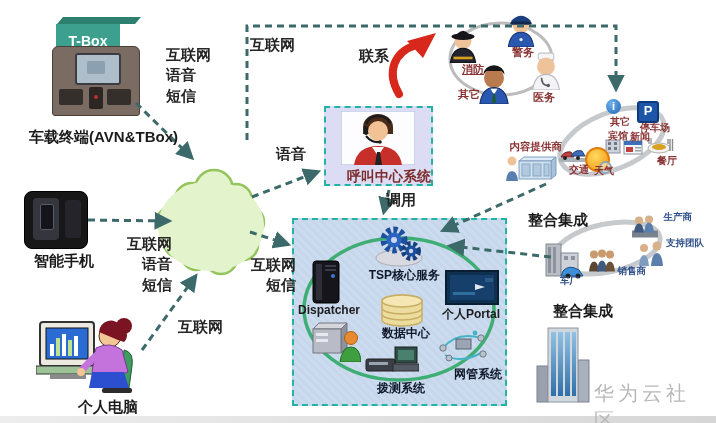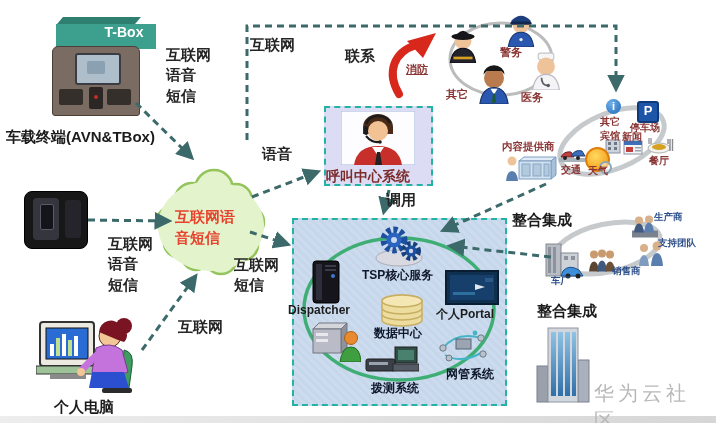--- a/index.html
+++ b/index.html
@@ -1,35 +1,35 @@
 <!DOCTYPE html>
 <html><head>
 <meta charset="utf-8">
 <style>
   html,body{margin:0;padding:0;background:#fff;}
   #stage{position:relative;width:716px;height:423px;background:#ffffff;overflow:hidden;
          font-family:"Liberation Sans","DejaVu Sans",sans-serif;}
   .abs{position:absolute;}
-  .lbl{position:absolute;color:#1b1b1b;font-weight:700;text-align:left;line-height:1.35;}
+  .lbl{position:absolute;color:#1b1b1b;font-weight:700;text-align:right;line-height:1.35;}
   .edge{font-size:15px;font-weight:600;color:#252525;}
   .cap{font-size:15px;}
   .pre{white-space:pre-line;}
   .tspl{font-size:12px;color:#0f172a;}
   .blk{color:#1c1c1c;}
   .sm-red{font-size:10px;color:#8b3434;}
   .sm-blue{font-size:9.5px;color:#2d4f8a;}
   .ring-lbl{font-size:11px;color:#8b3434;}
   .z0{z-index:0}.z1{z-index:1}.z2{z-index:2}.z3{z-index:3}.z4{z-index:4}.z5{z-index:5}
   .ccbox{position:absolute;left:324px;top:106px;width:109px;height:80px;box-sizing:border-box;
          border:2px dashed #23b3a5;background:#dcdcf4;}
   .tspbox{position:absolute;left:292px;top:218px;width:215px;height:188px;box-sizing:border-box;
           border:2px dashed #23b3a5;
           background:repeating-linear-gradient(45deg,#ccdcee 0 3px,#c6d7ec 3px 6px);}
   .t3d{position:absolute;left:56px;top:24px;width:64px;height:25px;background:#3da08e;
-       display:flex;align-items:flex-start;justify-content:center;color:#fff;font-weight:700;font-size:14px;padding-left:36px;}
+       display:flex;align-items:flex-end;justify-content:center;color:#fff;font-weight:700;font-size:14px;}
   .t3d::before{content:"";position:absolute;left:4px;top:-7px;width:78px;height:7px;
        background:#2f7f70;transform:skewX(-40deg);}
   .dash-ic{position:absolute;left:52px;top:46px;width:86px;height:68px;background:#7a6c62;
        border-radius:6px 6px 3px 3px;border:1px solid #4a4038;}
   .dash-ic .scr{position:absolute;left:22px;top:6px;width:42px;height:28px;background:#aebecb;
        border:2px solid #3c3c44;border-radius:3px;}
   .dash-ic .scr::after{content:"";position:absolute;left:10px;top:6px;width:18px;height:13px;
        background:#8ba0b0;border-radius:2px;}
   .dash-ic .vent{position:absolute;top:42px;width:24px;height:16px;background:#352f2b;border-radius:2px;}
   .dash-ic .cons{position:absolute;left:36px;top:40px;width:14px;height:22px;background:#2c2724;border-radius:2px;}
@@ -328,42 +328,42 @@
     <g>
       <path d="M399,94 C386,72 394,52 416,45" stroke="#d8281c" stroke-width="8" fill="none" stroke-linecap="round"></path>
       <polygon points="436,33 407,41 423,58" fill="#d8281c"></polygon>
     </g>
   </svg>
 
   <div class="lbl cap z4" style="left:6px;top:127px;width:172px;">车载终端(AVN&amp;TBox)</div>
   <div class="lbl edge pre z4" style="left:166px;top:45px;width:62px;text-align:left;">互联网
 语音
 短信</div>
+  <div class="lbl cap z4" style="left:14px;top:251px;width:80px;">智能手机</div>
   <div class="lbl edge pre z4" style="left:108px;top:234px;width:64px;">互联网
 语音
 短信</div>
   <div class="lbl edge z4" style="left:178px;top:317px;width:60px;text-align:left;">互联网</div>
   <div class="lbl cap z4" style="left:54px;top:397px;width:84px;">个人电脑</div>
-  <div class="lbl z4" style="left:175px;top:206px;width:74px;font-size:15px;color:#e8432e;line-height:1.4;">互联网语音短信</div>
   <div class="lbl edge z4" style="left:250px;top:35px;width:60px;text-align:left;">互联网</div>
   <div class="lbl edge z4" style="left:345px;top:46px;width:44px;">联系</div>
   <div class="lbl edge z4" style="left:262px;top:144px;width:44px;">语音</div>
   <div class="lbl edge pre z4" style="left:234px;top:255px;width:62px;">互联网
 短信</div>
   <div class="lbl edge z4" style="left:386px;top:190px;width:46px;text-align:left;">调用</div>
   <div class="lbl z4" style="left:326px;top:167px;width:105px;font-size:14px;color:#7d2c2c;">呼叫中心系统</div>
 
   <div class="lbl tspl z4" style="left:362px;top:267px;width:78px;">TSP核心服务</div>
   <div class="lbl tspl blk z4" style="left:288px;top:302px;width:72px;">Dispatcher</div>
   <div class="lbl tspl blk z4" style="left:436px;top:306px;width:64px;">个人Portal</div>
   <div class="lbl tspl z4" style="left:374px;top:325px;width:56px;">数据中心</div>
   <div class="lbl tspl z4" style="left:371px;top:380px;width:54px;">拨测系统</div>
   <div class="lbl tspl z4" style="left:446px;top:366px;width:56px;">网管系统</div>
 
-  <div class="lbl ring-lbl z4" style="left:406px;top:62px;width:34px;text-decoration:underline;">消防</div>
+  <div class="lbl ring-lbl z4" style="left:450px;top:62px;width:34px;text-decoration:underline;">消防</div>
   <div class="lbl ring-lbl z4" style="left:500px;top:45px;width:34px;">警务</div>
   <div class="lbl ring-lbl z4" style="left:446px;top:87px;width:34px;">其它</div>
   <div class="lbl ring-lbl z4" style="left:521px;top:90px;width:34px;">医务</div>
 
   <div class="lbl sm-red z4" style="left:502px;top:139px;width:60px;font-size:10.5px;">内容提供商</div>
   <div class="lbl sm-red z4" style="left:600px;top:115px;width:30px;">其它</div>
   <div class="lbl sm-red z4" style="left:630px;top:121px;width:40px;">停车场</div>
   <div class="lbl sm-red z4" style="left:600px;top:129px;width:28px;">宾馆</div>
   <div class="lbl sm-red z4" style="left:622px;top:130px;width:28px;">新闻</div>
   <div class="lbl sm-red z4" style="left:649px;top:154px;width:28px;">餐厅</div>

